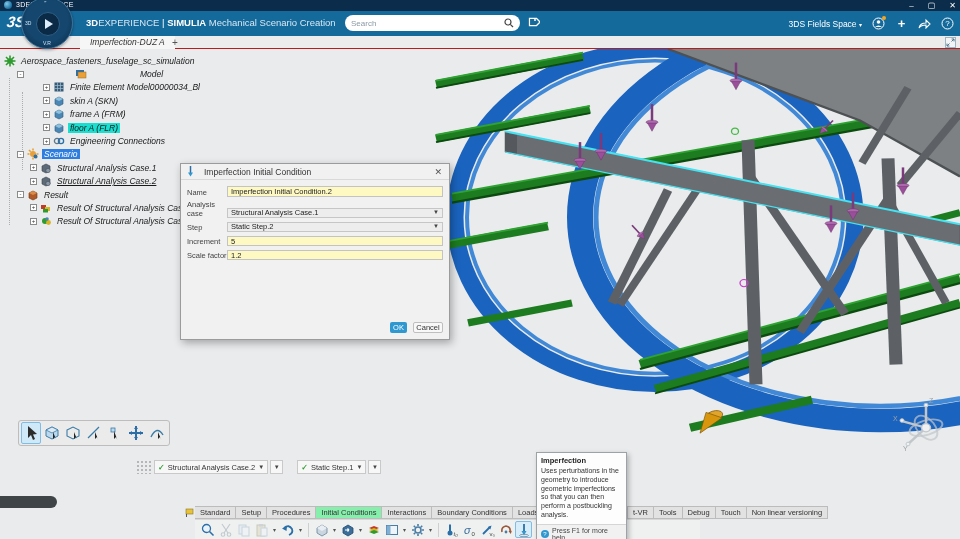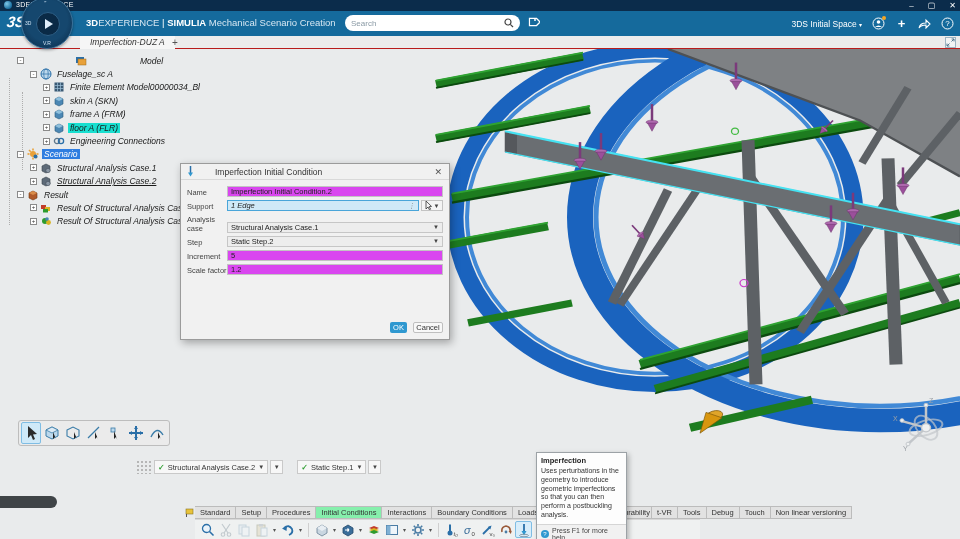--- a/index.html
+++ b/index.html
@@ -54,26 +54,26 @@
   .ticon { width:12px; height:12px; margin-right:3px; flex:none; }
   .tlabel { font-size:8.5px; font-style:italic; color:#1a1a1a; padding:0 2px; }
   .tlabel.hl-cyan { background:var(--highlight_cyan,#18dfd0); }
   .tlabel.hl-sel { background:var(--selection_blue,#2e7de0); color:#fff; }
   .tlabel.ul { text-decoration:underline; }
   .guide { position:absolute; border-left:1px dotted #adadad; width:0; z-index:9; }
 
   
   .dialog { position:absolute; left:180px; top:163px; width:270px; height:177px; background:#f1f1f1; border:1px solid #9b9b9b; box-shadow:2px 3px 8px rgba(0,0,0,.3); z-index:20; }
   .dlg-title { height:16px; display:flex; align-items:center; padding:0 5px; border-bottom:1px solid #d9d9d9; }
-  .dlg-title .t { font-size:8.5px; color:#333; margin-left:20px; flex:1; }
+  .dlg-title .t { font-size:8.5px; color:#333; margin-left:9px; flex:1; }
   .dlg-close { font-size:9px; color:#555; padding:0 2px; }
   .dlg-body { padding:6px 6px 0 6px; }
   .frow { display:flex; align-items:flex-end; margin-bottom:3.5px; }
   .flabel { width:40px; font-size:7.5px; color:#444; flex:none; }
-  .finput { flex:1; height:10.5px; background:#d946ef; border:1px solid #c3c3c3; font-size:7.5px; color:#222; padding:0 3px; line-height:9px; }
+  .finput { flex:1; height:10.5px; background:#fef9c3; border:1px solid #c3c3c3; font-size:7.5px; color:#222; padding:0 3px; line-height:9px; }
   .fsupport { flex:1; height:11px; background:#cfe9f7; border:1px solid #49a5d9; font-size:7.5px; font-style:italic; color:#222; padding:0 3px; line-height:9.5px; display:flex; align-items:center; }
   .fsupport .dots { margin-left:auto; color:#777; font-size:7px; letter-spacing:0; }
   .fselect { flex:1; height:10.5px; background:#ededed; border:1px solid #c6c6c6; font-size:7.5px; color:#222; padding:0 3px; line-height:9px; display:flex; align-items:center; }
   .fselect .car { margin-left:auto; font-size:6px; color:#444; }
   .supbtn { width:22px; height:11px; margin-left:2px; background:#f4f4f4; border:1px solid #c3c3c3; display:flex; align-items:center; justify-content:center; gap:2px; }
   .supbtn .car { font-size:6px; color:#444; }
   .dlg-btns { position:absolute; right:6px; bottom:6px; display:flex; gap:6px; }
   .btn-ok { width:17px; height:11px; background:var(--ok_blue,#2f98d0); color:#fff; font-size:7.5px; text-align:center; line-height:11px; border-radius:2px; }
   .btn-cancel { width:30px; height:11px; background:#f8f8f8; border:1px solid #bfbfbf; color:#333; font-size:7.5px; text-align:center; line-height:10px; border-radius:2px; }
 
@@ -93,21 +93,21 @@
 
   
   .tooltip { position:absolute; left:536px; top:452px; width:91px; background:#fdfdfd; border:1px solid #9ca2a6; box-shadow:2px 2px 5px rgba(0,0,0,.25); z-index:30; }
   .tt-title { font-size:7.5px; font-weight:bold; color:#222; padding:3px 4px 1px 4px; }
   .tt-body { font-size:7px; color:#333; padding:1px 4px 4px 4px; line-height:1.25; }
   .tt-footer { border-top:1px solid #d5d5d5; background:#f1f1f1; display:flex; align-items:center; gap:3px; padding:2px 4px; font-size:7px; color:#444; }
   .tt-q { width:8px; height:8px; border-radius:50%; background:#2f98d0; color:#fff; font-size:6px; text-align:center; line-height:8px; flex:none; }
 
   
   .ribbon { position:absolute; left:195px; top:506px; height:13px; z-index:11; display:flex; }
-  .ribbon2 { position:absolute; left:627px; top:506px; height:13px; z-index:11; display:flex;margin-left:24px; }
+  .ribbon2 { position:absolute; left:627px; top:506px; height:13px; z-index:11; display:flex; }
   .rtab { height:13px; padding:0 5px; font-size:7.5px; color:#333; background:#e2e2e2; border:1px solid #bcbcbc; border-left:none; line-height:12px; white-space:nowrap; }
   .rtab:first-child { border-left:1px solid #bcbcbc; }
   .rtab.active { background:#86efac; }
   .rflag { position:absolute; left:-10px; top:2px; }
 
   
   .bottombar { position:absolute; left:195px; top:519px; width:505px; height:20px; background:#eff1f1; border-top:1px solid #d8d8d8; display:flex; align-items:center; padding:0 4px; gap:1px; z-index:11; }
   .bicon { width:17px; height:17px; display:flex; align-items:center; justify-content:center; border-radius:2px; position:relative; }
   .bicon.disabled { opacity:.38; }
   .bicon.active { background:#d8edfa; border:1px solid #7fbde4; }
@@ -261,21 +261,21 @@
       <svg width="10" height="10" viewBox="0 0 10 10">
           <circle cx="4" cy="4" r="3" fill="none" stroke="#444" stroke-width="1.2"></circle>
           <line x1="6.3" y1="6.3" x2="9" y2="9" stroke="#444" stroke-width="1.2"></line>
         </svg>
     </div>
     <svg class="tagicon" width="13" height="13" viewBox="0 0 13 13">
         <path d="M1,6 L6,1 L11,1 L11,6 L6,11 Z" fill="none" stroke="#fff" stroke-width="1.2" transform="rotate(45 6 6)"></path>
         <circle cx="8" cy="4" r="1" fill="#fff"></circle>
       </svg>
     <div class="hdr-right">
-      <span class="collab"><span>3DS Initial Space</span> <span style="font-size:6px;">▾</span></span>
+      <span class="collab"><span>3DS Fields Space</span> <span style="font-size:6px;">▾</span></span>
       <span class="hicon">
         <svg width="13" height="13" viewBox="0 0 13 13">
             <circle cx="6.5" cy="6.5" r="5.5" fill="none" stroke="#fff" stroke-width="1"></circle>
             <circle cx="6.5" cy="5" r="1.8" fill="#fff"></circle>
             <path d="M3,10 Q6.5,7 10,10" fill="#fff"></path>
           </svg>
         <span class="badge"></span>
       </span>
       <span class="hicon" style="font-size:13px; font-weight:bold;">+</span>
       <span class="hicon">
@@ -307,40 +307,48 @@
     <svg class="expandbtn" viewBox="0 0 11 11">
         <rect x="0.5" y="0.5" width="10" height="10" fill="#f2f4f5" stroke="#9db4c2"></rect>
         <path d="M2,9 L4.5,6.5 M9,2 L6.5,4.5" stroke="#53788f" stroke-width="1"></path>
         <path d="M2,9 L2,6.6 M2,9 L4.4,9 M9,2 L9,4.4 M9,2 L6.6,2" stroke="#53788f" stroke-width="1"></path>
       </svg>
   </div>
 
   <div class="guide" style="left:9px; top:78px; height:147px;"></div>
   <div class="guide" style="left:22px; top:92px; height:78px;"></div>
   <div class="tree" id="tree">
+      <div class="trow" style="padding-left: 2px;">
+        <span style="width: 0px;"></span>
+        <span class="ticon">
+          <svg width="12" height="12" viewBox="0 0 12 12">
+            <circle cx="6" cy="6" r="3" fill="#2e9b2e"></circle>
+            <g stroke="#2e9b2e" stroke-width="1.6">
+              <line x1="6" y1="0.5" x2="6" y2="3"></line>
+              <line x1="6" y1="9" x2="6" y2="11.5"></line>
+              <line x1="0.5" y1="6" x2="3" y2="6"></line>
+              <line x1="9" y1="6" x2="11.5" y2="6"></line>
+              <line x1="2" y1="2" x2="4" y2="4"></line>
+              <line x1="8" y1="8" x2="10" y2="10"></line>
+              <line x1="10" y1="2" x2="8" y2="4"></line>
+              <line x1="4" y1="8" x2="2" y2="10"></line>
+            </g>
+          </svg>
+        </span>
+        <span class="tlabel">Aerospace_fasteners_fuselage_sc_simulation</span>
+      </div>
       <div class="trow" style="padding-left: 15px; gap: 48px;">
         <span class="texp">-</span>
         <span class="ticon">
           <svg width="12" height="12" viewBox="0 0 12 12">
             <rect x="1" y="2" width="8" height="6" fill="#2a6fa8"></rect>
             <rect x="3" y="4" width="8" height="6" fill="#e8a13a" stroke="#9a6a1c" stroke-width="0.5"></rect>
           </svg>
         </span>
         <span class="tlabel">Model</span>
-      </div>
-      <div class="trow" style="padding-left: 28px;">
-        <span class="texp">-</span>
-        <span class="ticon">
-          <svg width="12" height="12" viewBox="0 0 12 12">
-            <circle cx="6" cy="6" r="5" fill="#bcd8ec" stroke="#2a6fa8"></circle>
-            <ellipse cx="6" cy="6" rx="2.2" ry="5" fill="none" stroke="#2a6fa8" stroke-width="0.7"></ellipse>
-            <line x1="1" y1="6" x2="11" y2="6" stroke="#2a6fa8" stroke-width="0.7"></line>
-          </svg>
-        </span>
-        <span class="tlabel">Fuselage_sc A</span>
       </div>
       <div class="trow" style="padding-left: 41px;">
         <span class="texp">+</span>
         <span class="ticon">
           <svg width="12" height="12" viewBox="0 0 12 12">
             <rect x="1.5" y="1.5" width="9" height="9" fill="#3b5a74"></rect>
             <path d="M1.5,4.5 H10.5 M1.5,7.5 H10.5 M4.5,1.5 V10.5 M7.5,1.5 V10.5" stroke="#9fc2da" stroke-width="0.7"></path>
           </svg>
         </span>
         <span class="tlabel">Finite Element Model00000034_Bl</span>
@@ -463,33 +471,20 @@
           <line x1="4.5" y1="0" x2="4.5" y2="7" stroke="#2a6fa8" stroke-width="1.5"></line>
           <polygon points="2,6.5 7,6.5 4.5,10.5" fill="#2f98d0"></polygon>
         </svg>
       <span class="t">Imperfection Initial Condition</span>
       <span class="dlg-close">✕</span>
     </div>
     <div class="dlg-body">
       <div class="frow">
         <span class="flabel">Name</span>
         <span class="finput">Imperfection Initial Condition.2</span>
-      </div>
-      <div class="frow">
-        <span class="flabel">Support</span>
-        <span class="fsupport">
-            <span>1 Edge</span>
-            <span class="dots">⋮</span>
-          </span>
-        <span class="supbtn">
-          <svg width="7" height="9" viewBox="0 0 7 9">
-              <path d="M1,0 L1,8 L3,6 L4.4,8.8 L5.6,8.2 L4.2,5.6 L6.5,5.4 Z" fill="none" stroke="#333" stroke-width="0.8"></path>
-            </svg>
-          <span class="car">▼</span>
-        </span>
       </div>
       <div class="frow">
         <span class="flabel">Analysis case</span>
         <span class="fselect">
             <span>Structural Analysis Case.1</span>
             <span class="car">▼</span>
           </span>
       </div>
       <div class="frow">
         <span class="flabel">Step</span>

